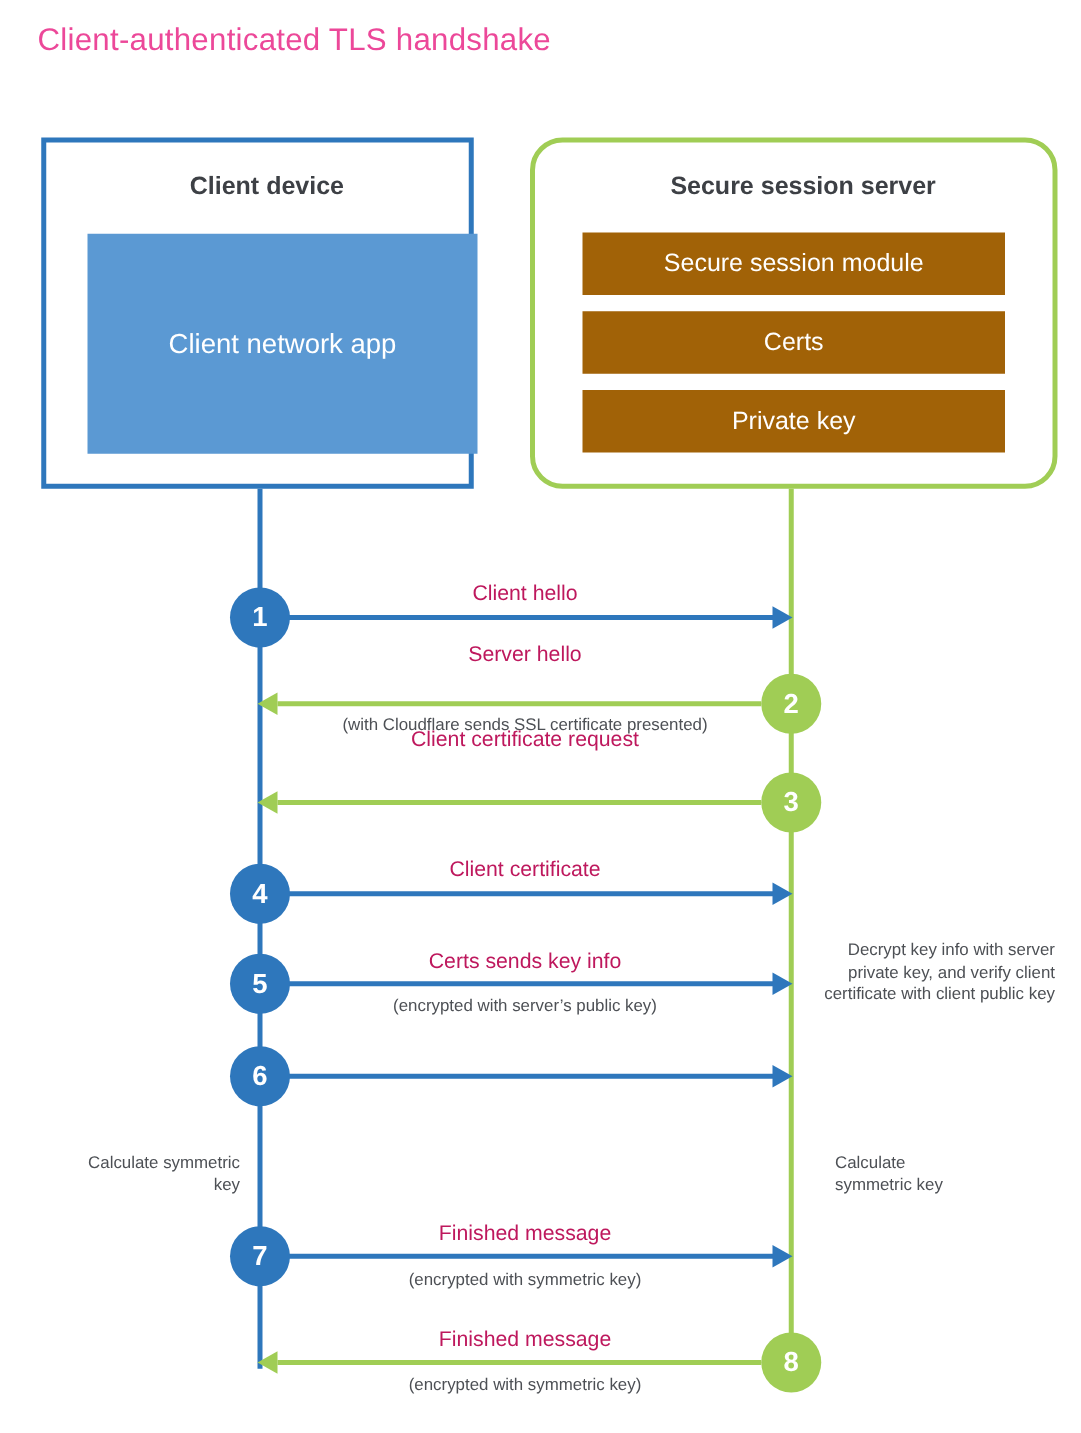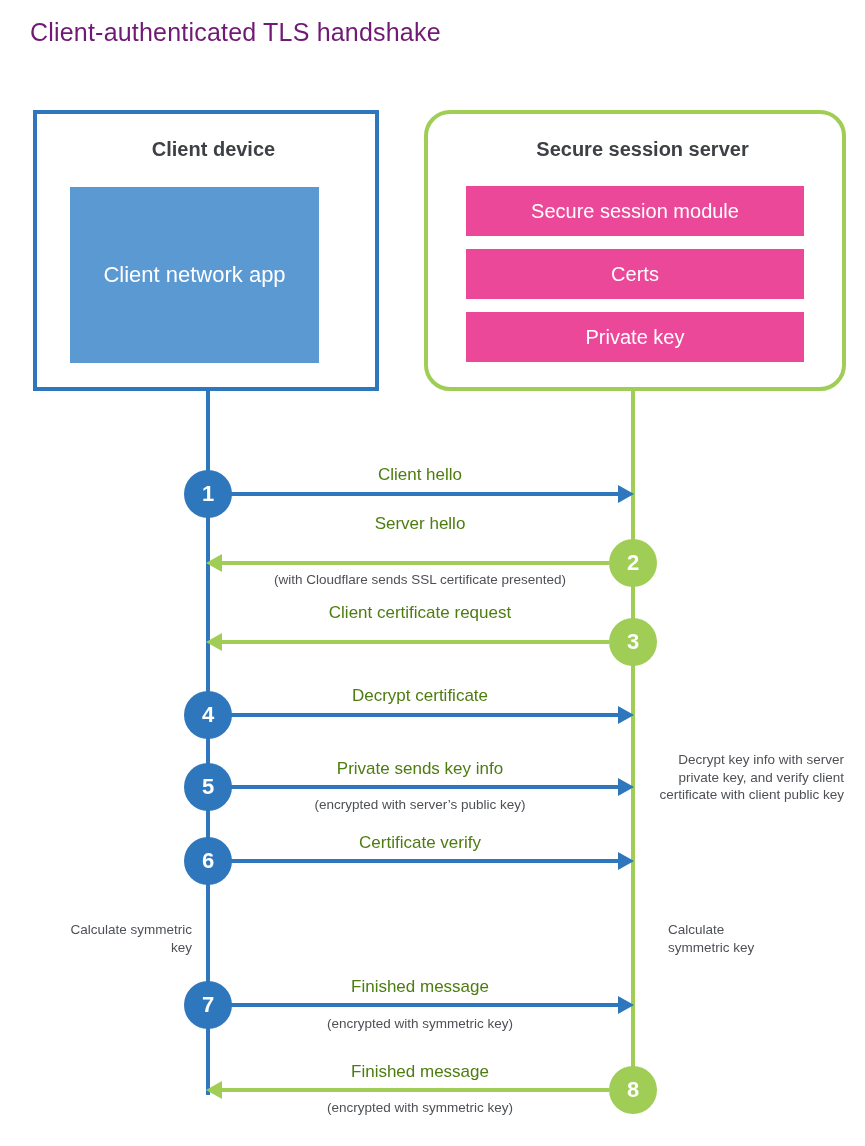--- a/index.html
+++ b/index.html
@@ -13,21 +13,21 @@
     background: #ffffff;
     overflow: hidden;
   }
 
   .page-title {
     position: absolute;
     left: 30px;
     top: 18px;
     font-size: 25px;
     font-weight: 300;
-    color: #701a75;
+    color: #ec4899;
     letter-spacing: 0.2px;
   }
 
   
   .entity-box {
     position: absolute;
     background: #ffffff;
     border: 4px solid;
     padding-left: 15px;
   }
@@ -47,21 +47,21 @@
     align-items: center;
     justify-content: center;
     text-align: center;
     color: #ffffff;
     font-size: 22px;
     line-height: 30px;
   }
   .app-box span { max-width: 190px; }
   .module-bar {
     position: absolute;
-    background: #ec4899;
+    background: #a16207;
     display: flex;
     align-items: center;
     justify-content: center;
     color: #ffffff;
     font-size: 20px;
   }
 
   
   .lifeline { position: absolute; width: 4px; }
   .lifeline.blue { background: #2e77bc; }
@@ -100,21 +100,21 @@
     border-right: 16px solid #a0cd55;
   }
 
   
   .msg-label {
     position: absolute;
     left: 210px;
     width: 420px;
     text-align: center;
     font-size: 17px;
-    color: #4d7c0f;
+    color: #be185d;
   }
   .msg-sublabel {
     position: absolute;
     left: 210px;
     width: 420px;
     text-align: center;
     font-size: 13.5px;
     color: #4d5055;
   }
 
@@ -128,21 +128,21 @@
 </style>
 </head>
 <body>
 
 <div class="canvas">
 
   <div class="page-title">Client-authenticated TLS handshake</div>
 
   <div class="entity-box blue" style="left:33px; top:110px; width:346px; height:281px;">
     <div class="entity-title">Client device</div>
-    <div class="app-box" style="left:33px; top:73px; width:249px; height:176px;">
+    <div class="app-box" style="left:33px; top:73px; width:312px; height:176px;">
       <span>Client network app</span>
     </div>
   </div>
 
   <div class="entity-box green" style="left:424px; top:110px; width:422px; height:281px;">
     <div class="entity-title">Secure session server</div>
     <div class="module-bar" style="left:38px; top:72px; width:338px; height:50px;">
       <span>Secure session module</span>
     </div>
     <div class="module-bar" style="left:38px; top:135px; width:338px; height:50px;">
@@ -169,43 +169,42 @@
   <div class="arrow-line green" style="left:222px; top:561px; width:387px;"></div>
   <div class="arrow-head left" style="left:206px; top:554px;"></div>
   <div class="msg-label" style="top:514px;">Server hello</div>
   <div class="msg-sublabel" style="top:572px;">(with Cloudflare sends SSL certificate presented)</div>
 
   <div class="step-circle green" style="left:609px; top:618px;">
       <span>3</span>
     </div>
   <div class="arrow-line green" style="left:222px; top:640px; width:387px;"></div>
   <div class="arrow-head left" style="left:206px; top:633px;"></div>
-  <div class="msg-label" style="top:603px;">Client certificate request</div>
+  <div class="msg-label" style="top:582px;">Client certificate request</div>
 
   <div class="step-circle blue" style="left:184px; top:691px;">
       <span>4</span>
     </div>
   <div class="arrow-line blue" style="left:230px; top:713px; width:390px;"></div>
   <div class="arrow-head right" style="left:618px; top:706px;"></div>
-  <div class="msg-label" style="top:686px;">Decrypt certificate</div>
+  <div class="msg-label" style="top:686px;">Client certificate</div>
 
   <div class="step-circle blue" style="left:184px; top:763px;">
       <span>5</span>
     </div>
   <div class="arrow-line blue" style="left:230px; top:785px; width:390px;"></div>
   <div class="arrow-head right" style="left:618px; top:778px;"></div>
-  <div class="msg-label" style="top:759px;">Private sends key info</div>
+  <div class="msg-label" style="top:759px;">Certs sends key info</div>
   <div class="msg-sublabel" style="top:797px;">(encrypted with server’s public key)</div>
 
   <div class="step-circle blue" style="left:184px; top:837px;">
       <span>6</span>
     </div>
   <div class="arrow-line blue" style="left:230px; top:859px; width:390px;"></div>
   <div class="arrow-head right" style="left:618px; top:852px;"></div>
-  <div class="msg-label" style="top:833px;">Certificate verify</div>
 
   <div class="step-circle blue" style="left:184px; top:981px;">
       <span>7</span>
     </div>
   <div class="arrow-line blue" style="left:230px; top:1003px; width:390px;"></div>
   <div class="arrow-head right" style="left:618px; top:996px;"></div>
   <div class="msg-label" style="top:977px;">Finished message</div>
   <div class="msg-sublabel" style="top:1016px;">(encrypted with symmetric key)</div>
 
   <div class="step-circle green" style="left:609px; top:1066px;">

